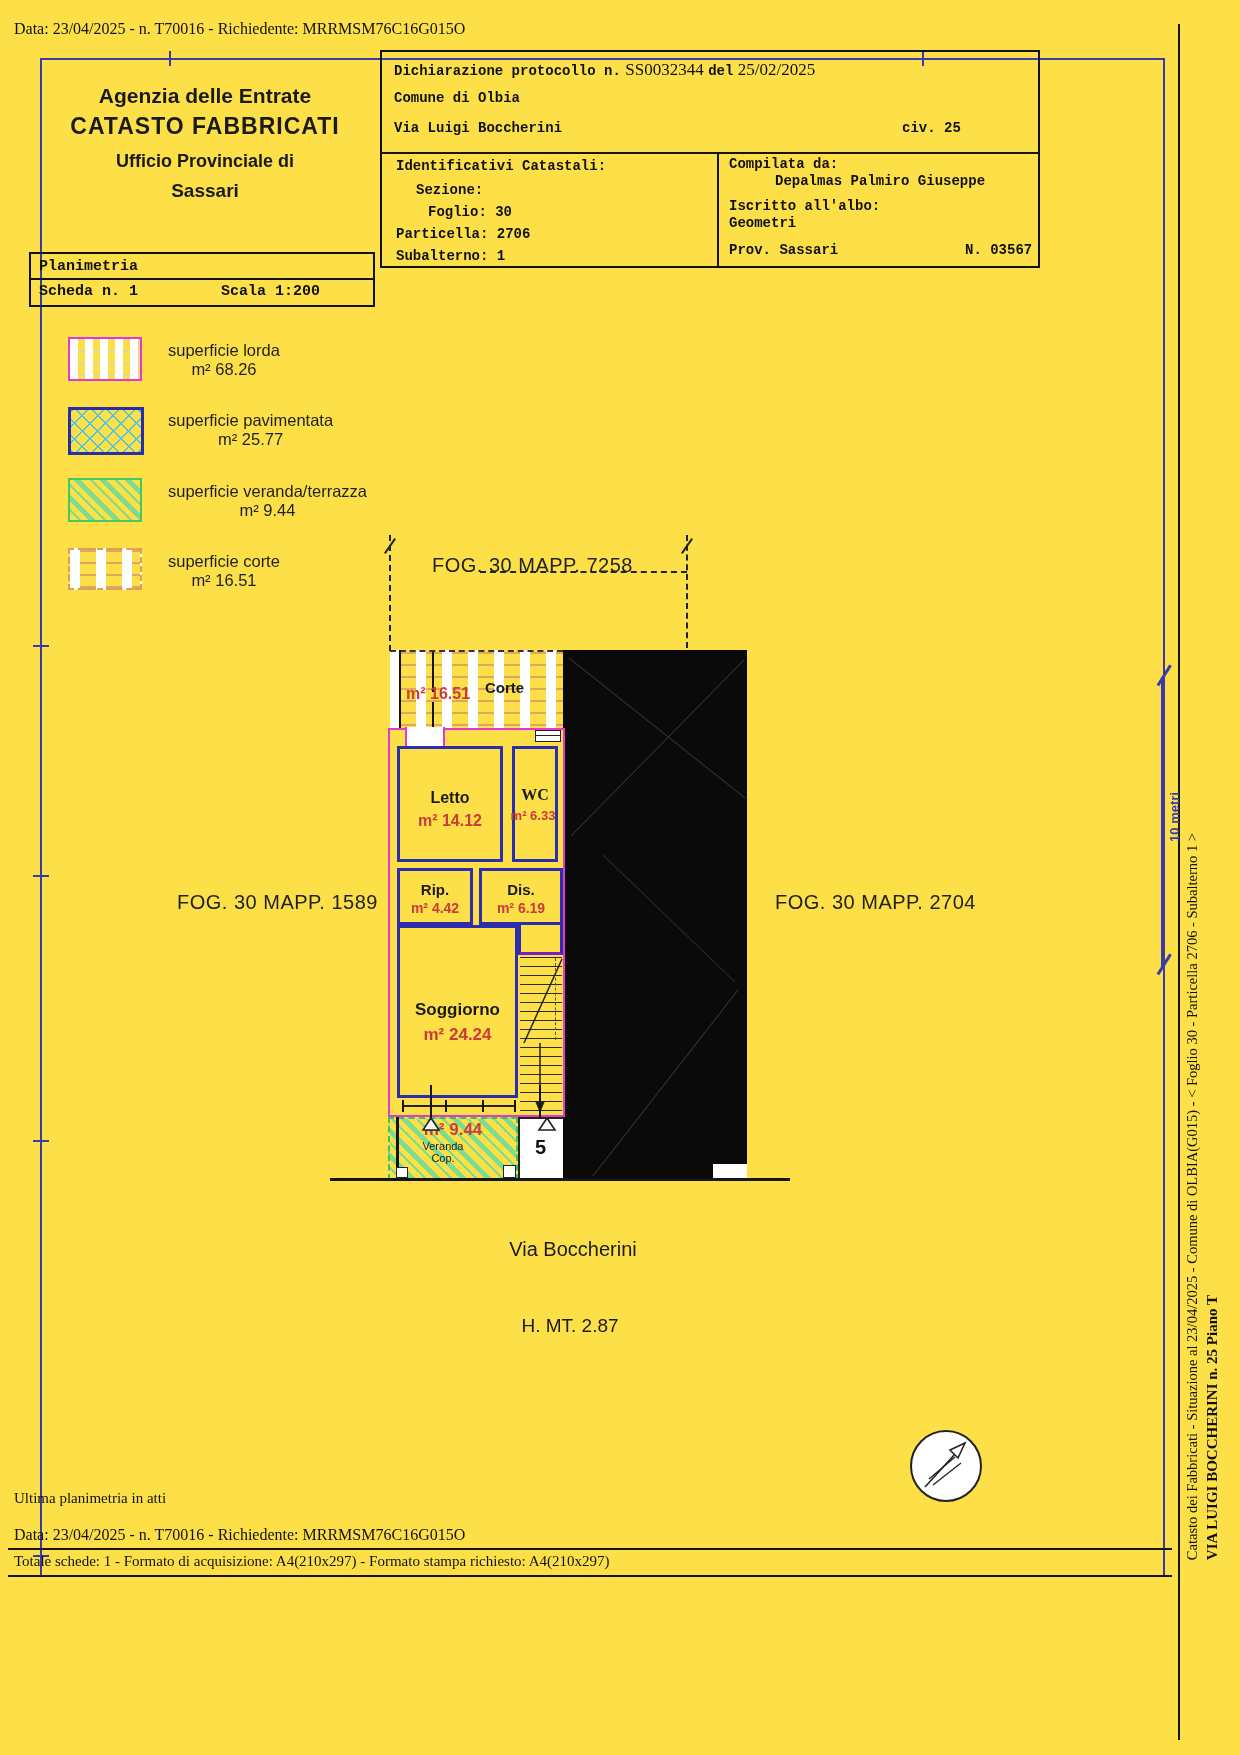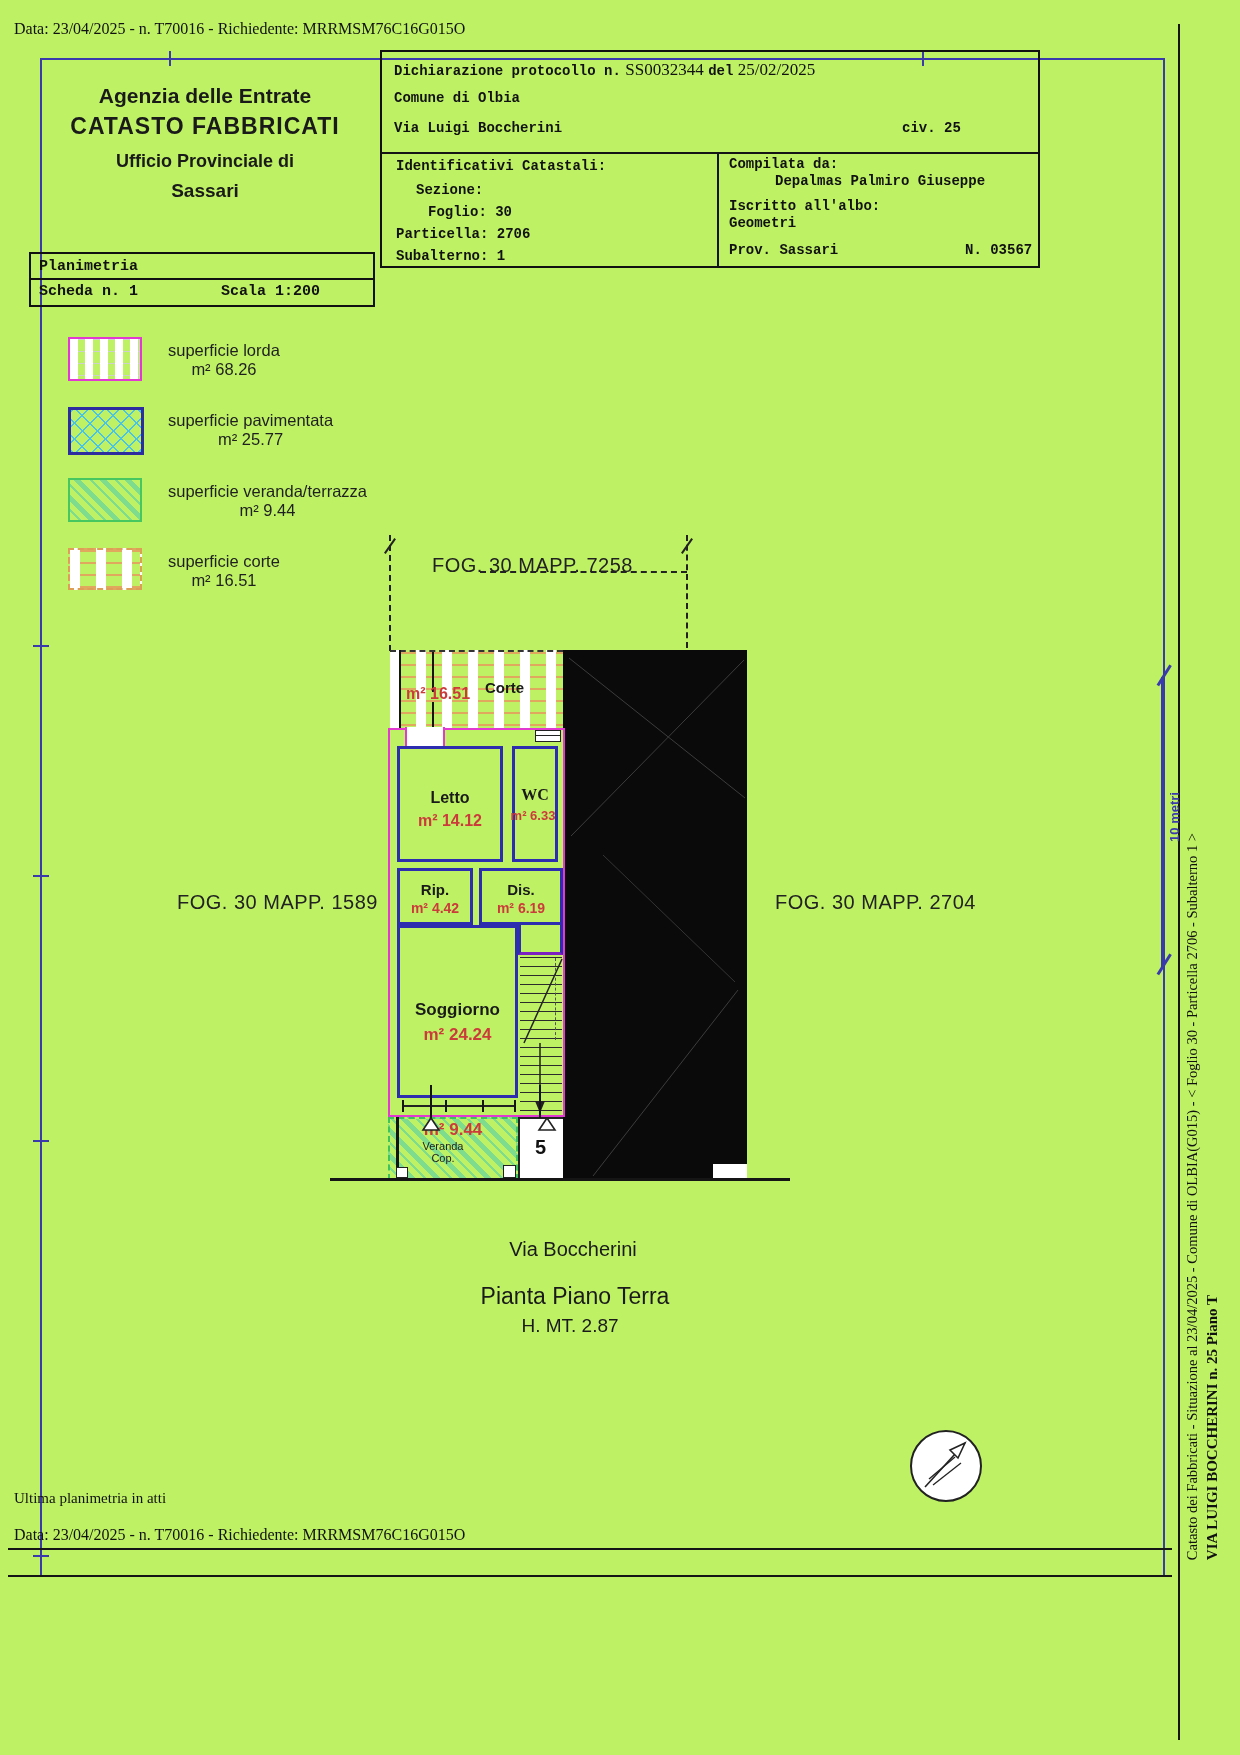--- a/index.html
+++ b/index.html
@@ -1,16 +1,16 @@
 <!DOCTYPE html>
 <html><head>
 <meta charset="utf-8">
 <style>
   html,body{margin:0;padding:0;background:#ffffff;}
-  #page{position:relative;width:1240px;height:1755px;background:#bef264;overflow:hidden;
+  #page{position:relative;width:1240px;height:1755px;background:#fde047;overflow:hidden;
         font-family:"Liberation Sans","DejaVu Sans",sans-serif;}
   .abs{position:absolute;}
   .mono{font-family:"Liberation Mono","DejaVu Sans Mono",monospace;font-weight:700;color:#111;}
   .serif{font-family:"Liberation Serif","DejaVu Serif",serif;color:#111;}
   .sans{font-family:"Liberation Sans","DejaVu Sans",sans-serif;color:#1a1a1a;}
   .center{text-align:center;}
   .hline,.vline{position:absolute;background:#151515;}
   .blue{background:#3a3aad !important;}
   .vtext{position:absolute;writing-mode:vertical-rl;transform:rotate(180deg);white-space:nowrap;}
   .room{position:absolute;border:3px solid #2d2db0;box-sizing:border-box;background:transparent;}
@@ -199,21 +199,20 @@
   <div class="abs" style="left:396px;top:1167px;width:12px;height:11px;background:#fff;border:1.5px solid #222;box-sizing:border-box;z-index:6;"></div>
   <div class="abs" style="left:503px;top:1165px;width:13px;height:13px;background:#fff;border:1.5px solid #222;box-sizing:border-box;z-index:6;"></div>
 
   <div class="abs" style="left:518px;top:1117px;width:45px;height:61px;background:#fff;border-top:2px solid #222;border-left:2px solid #222;box-sizing:border-box;z-index:5;"></div>
   <div class="abs sans center" style="left:518px;top:1136px;width:45px;font-size:20px;font-weight:700;color:#111;z-index:8;">5</div>
 
   <div class="hline" style="left:330px;top:1178px;width:460px;height:3px;z-index:9;"></div>
 
 
   <div class="abs sans center" style="left:400px;top:1238px;width:346px;font-size:20px;">Via Boccherini</div>
-  <div class="abs sans center" style="left:400px;top:1283px;width:350px;font-size:23px;">Pianta Piano Terra</div>
   <div class="abs sans center" style="left:400px;top:1315px;width:340px;font-size:19px;">H. MT. 2.87</div>
 
   <div class="abs blue" style="left:1161px;top:677px;width:4px;height:290px;"></div>
   <div class="abs blue" style="left:1152px;top:674px;width:24px;height:2.5px;transform:rotate(-58deg);"></div>
   <div class="abs blue" style="left:1152px;top:963px;width:24px;height:2.5px;transform:rotate(-58deg);"></div>
   <div class="vtext sans" style="left:1167px;top:792px;font-size:13px;font-weight:700;color:#3a3aad;">10 metri</div>
 
   <div class="vtext serif" style="left:1184px;bottom:195px;font-size:14.5px;">Catasto dei Fabbricati - Situazione al 23/04/2025 - Comune di OLBIA(G015) - &lt; Foglio 30 - Particella 2706 - Subalterno 1 &gt;</div>
   <div class="vtext serif" style="left:1204px;bottom:195px;font-size:15px;font-weight:700;">VIA LUIGI BOCCHERINI n. 25 Piano T</div>
 
@@ -221,15 +220,16 @@
     <circle cx="39" cy="39" r="35" fill="#fff" stroke="#222" stroke-width="2"></circle>
     <line x1="18" y1="60" x2="58" y2="16" stroke="#222" stroke-width="1.6"></line>
     <line x1="22" y1="52" x2="48" y2="30" stroke="#222" stroke-width="1.3"></line>
     <line x1="26" y1="58" x2="54" y2="36" stroke="#222" stroke-width="1.3"></line>
     <polygon points="58,16 43,23 51,31" fill="#fff" stroke="#222" stroke-width="1.6"></polygon>
   </svg>
 
   <div class="abs serif" style="left:14px;top:1490px;font-size:15px;">Ultima planimetria in atti</div>
   <div class="abs serif" style="left:14px;top:1526px;font-size:16px;">Data: 23/04/2025 - n. T70016 - Richiedente: MRRMSM76C16G015O</div>
   <div class="hline" style="left:8px;top:1548px;width:1164px;height:2px;"></div>
+  <div class="abs serif" style="left:14px;top:1553px;font-size:15px;">Totale schede: 1 - Formato di acquisizione: A4(210x297)  - Formato stampa richiesto: A4(210x297)</div>
   <div class="hline" style="left:8px;top:1575px;width:1164px;height:2px;"></div>
 
 </div>
 
 </body></html>

